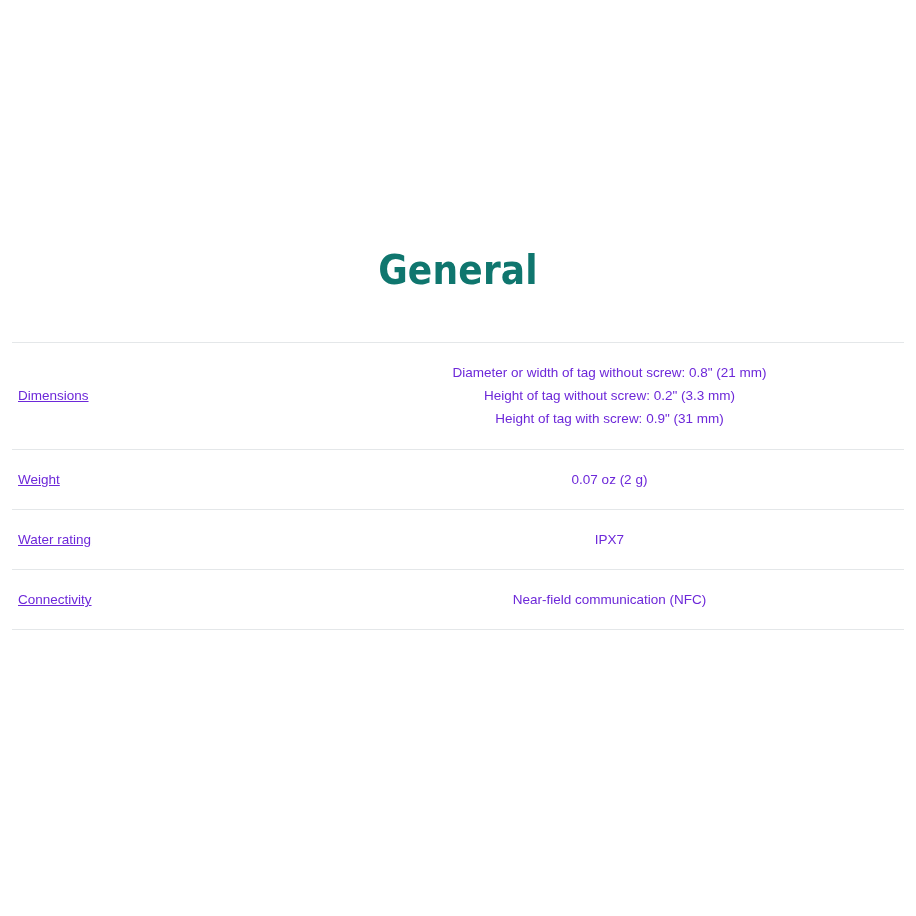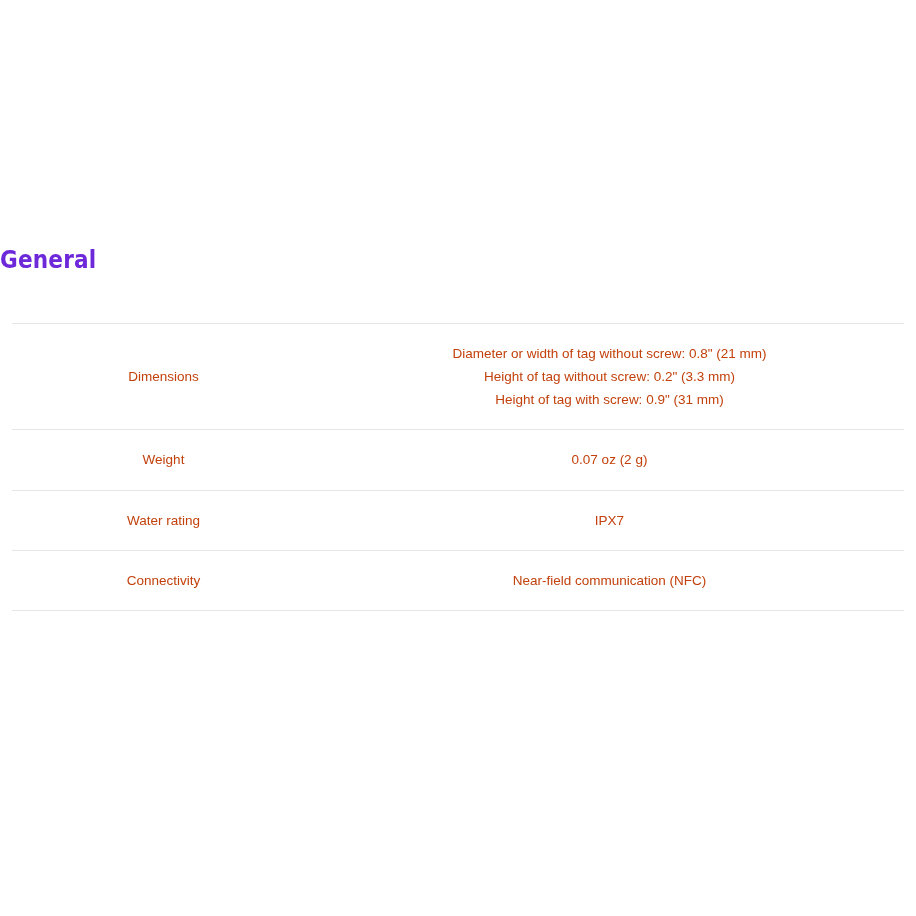--- a/index.html
+++ b/index.html
@@ -20,50 +20,51 @@
     height: 916px;
     position: relative;
   }
   .spec-section {
     position: absolute;
     top: 246px;
     left: 0;
     width: 916px;
   }
   .section-title {
-    text-align: left;
+    text-align: center;
     font-family: "DejaVu Sans Condensed", "Liberation Sans", sans-serif;
-    font-size: 24px;
+    font-size: 40px;
     font-weight: 700;
     letter-spacing: 0.2px;
-    color: #6d28d9;
+    color: #0f766e;
     margin: 0 0 48px 0;
     line-height: 1.2;
   }
   .spec-table {
     width: 892px;
     margin: 0 12px;
     border-collapse: collapse;
     border-top: 1px solid #e4e7e9;
   }
   .spec-table tr {
     border-bottom: 1px solid #e4e7e9;
   }
   .spec-table td {
     vertical-align: middle;
     padding: 18px 6px;
     font-size: 13.5px;
     line-height: 1.72;
-    color: #c2410c;
+    color: #6d28d9;
     font-weight: 400;
   }
   .spec-label {
     width: 303px;
-    text-align: center;
+    text-align: left;
     white-space: nowrap;
+    text-decoration: underline;
   }
   .spec-value {
     text-align: center;
     padding-left: 10px;
     padding-right: 120px;
   }
   .spec-value .line {
     display: block;
   }
 </style>

